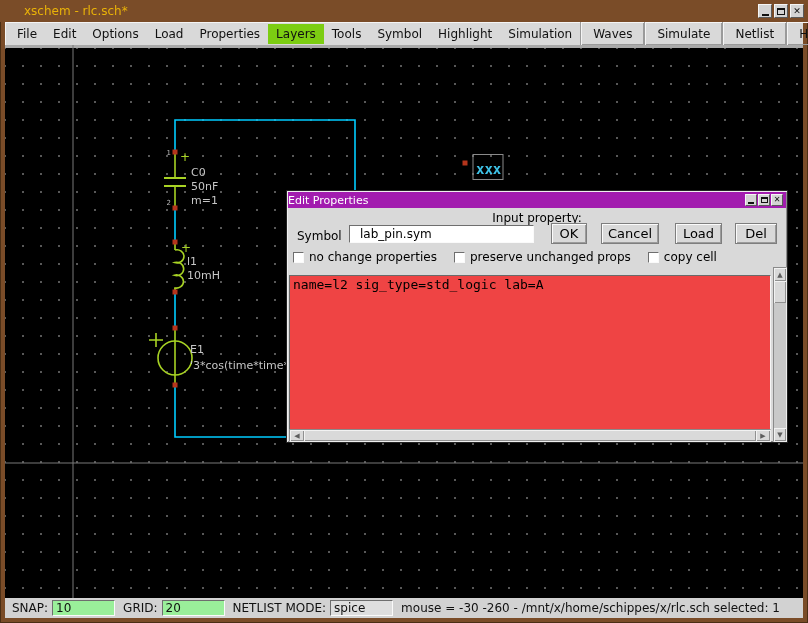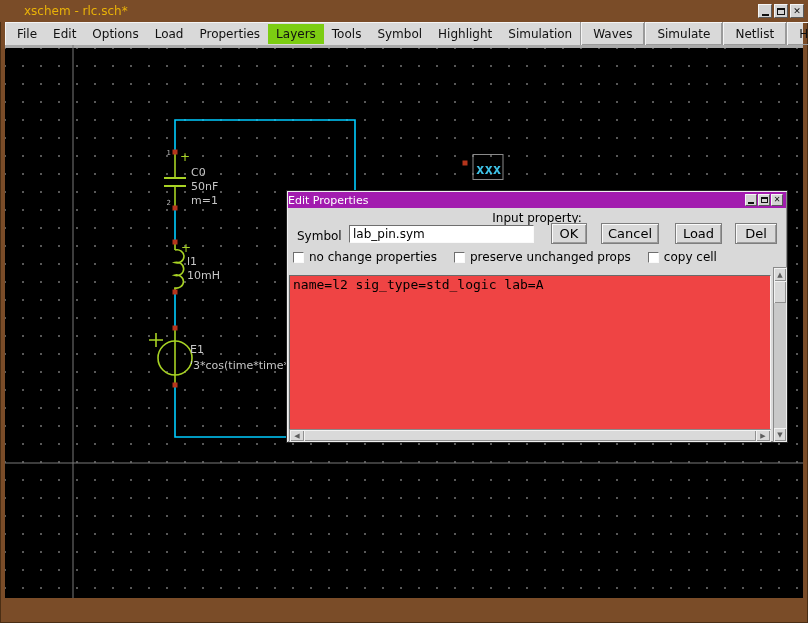--- a/index.html
+++ b/index.html
@@ -43,21 +43,21 @@
   .dlg-titlebar{position:absolute;left:1px;top:1px;right:1px;height:16px;background:#a21caf;
     display:flex;align-items:center;color:#fff;font-size:11px;}
   .dlg-btns{margin-left:auto;display:flex;gap:1px;padding-right:3px;}
   .dlg-btns .winbtn{width:12px;height:12px;font-size:8px;}
   .dlg-btns .min-bar{width:6px;height:2px;margin-top:6px;}
   .dlg-btns .max-box{width:7px;height:6px;border-top-width:2px;}
   .dlg-prompt{position:absolute;left:0;top:20px;width:100%;text-align:center;}
   .dlg-symbol-label{position:absolute;left:10px;top:38px;}
   .tk-entry{position:absolute;height:18px;background:#fff;border:1px solid;
     border-color:#6e6e6e #fafafa #fafafa #6e6e6e;font-family:"DejaVu Sans","Liberation Sans",sans-serif;
-    font-size:12px;padding:0 3px;color:#000;}
+    font-size:12px;padding:0 10px;color:#000;}
   .dlg-symbol-input{left:62px;top:34px;width:185px;}
   .tk-button{position:absolute;top:32px;height:21px;background:#d9d9d9;border:1px solid #7e7e7e;
     box-shadow:inset 1px 1px 0 #fbfbfb,inset -1px -1px 0 #9b9b9b;
     display:flex;align-items:center;justify-content:center;font-size:13px;cursor:default;}
   .btn-ok{left:264px;width:36px;}
   .btn-cancel{left:314px;width:58px;}
   .btn-load{left:388px;width:47px;}
   .btn-del{left:448px;width:42px;}
   .dlg-checks{position:absolute;left:6px;top:59px;display:flex;align-items:center;gap:17px;}
   .check-item{display:flex;align-items:center;gap:5px;cursor:default;}
@@ -226,14 +226,23 @@
       <span class="sb-thumb-v"></span>
       <span class="sb-arrow sb-down">▼</span>
     </div>
     <div class="scroll-trough-h">
       <span class="sb-arrow sb-left">◀</span>
       <span class="sb-thumb-h"></span>
       <span class="sb-arrow sb-right">▶</span>
     </div>
   </div>
 
+  <div class="statusbar">
+    <span>SNAP:</span>
+    <span class="status-field field-green ml4">10</span>
+    <span class="ml8">GRID:</span>
+    <span class="status-field field-green ml4">20</span>
+    <span class="ml8">NETLIST MODE:</span>
+    <span class="status-field field-gray ml4">spice</span>
+    <span class="ml8">mouse = -30 -260 - /mnt/x/home/schippes/x/rlc.sch  selected: 1</span>
+  </div>
 
 </div>
 
 </body></html>

